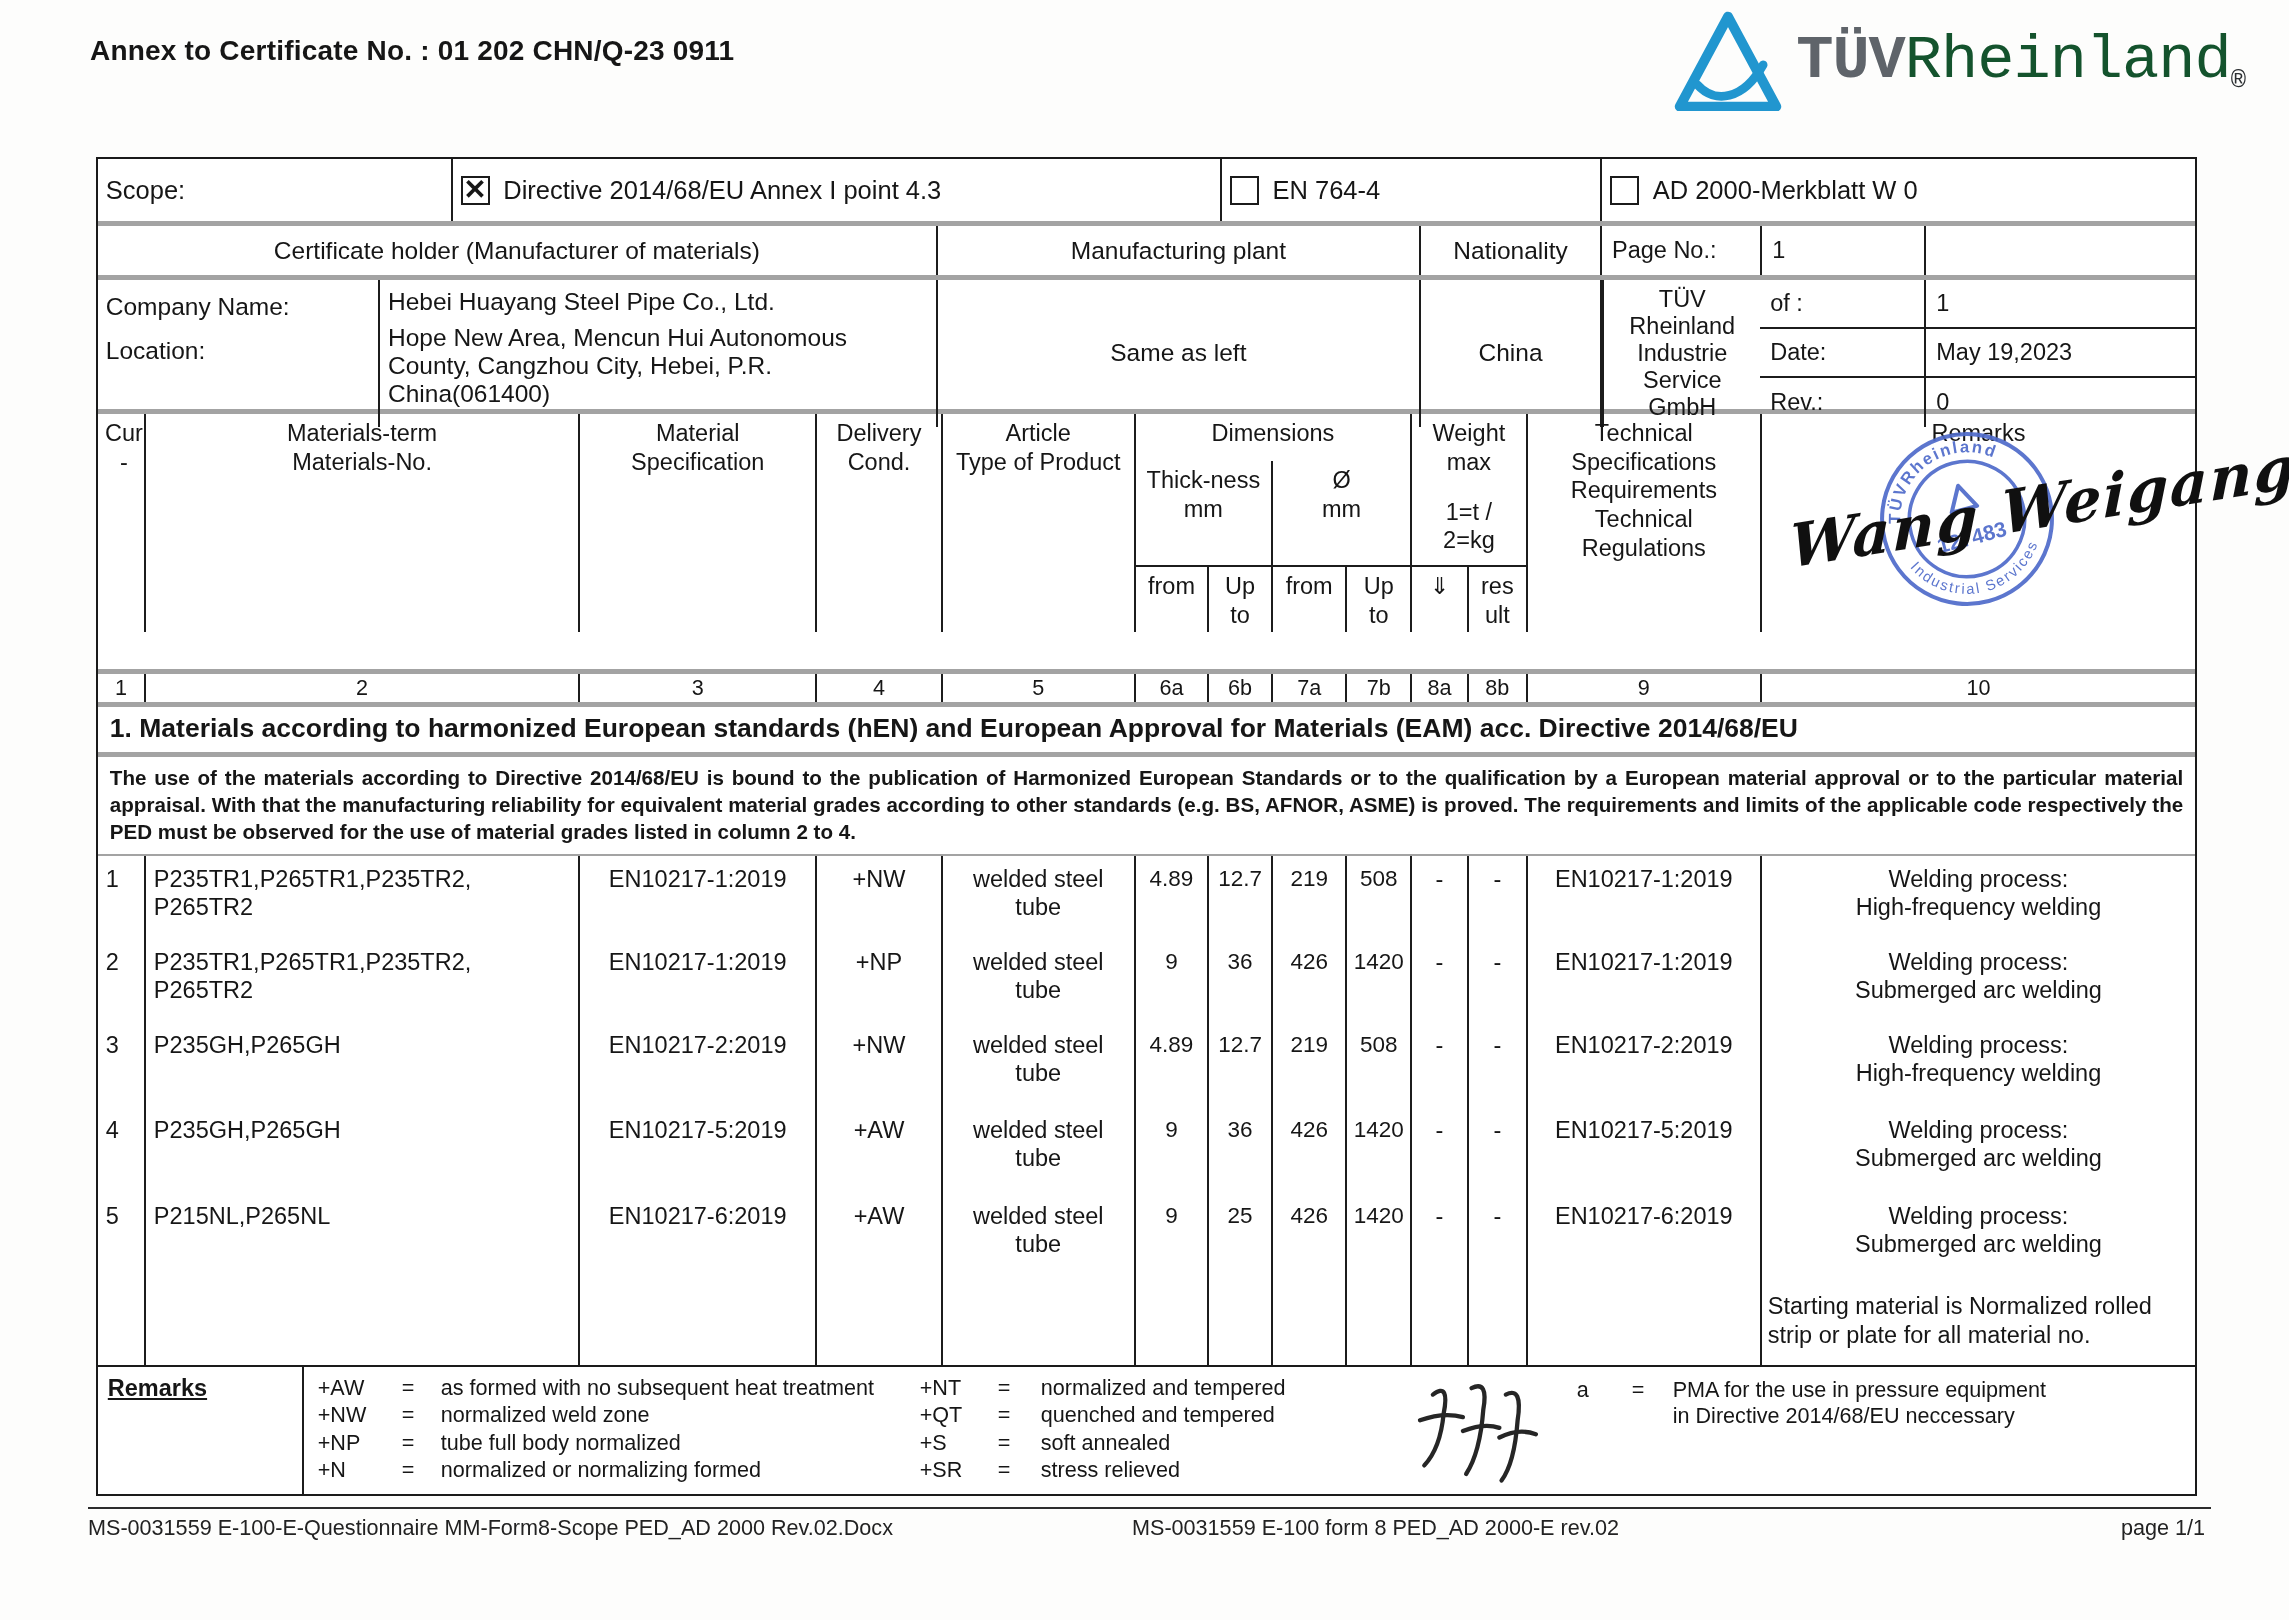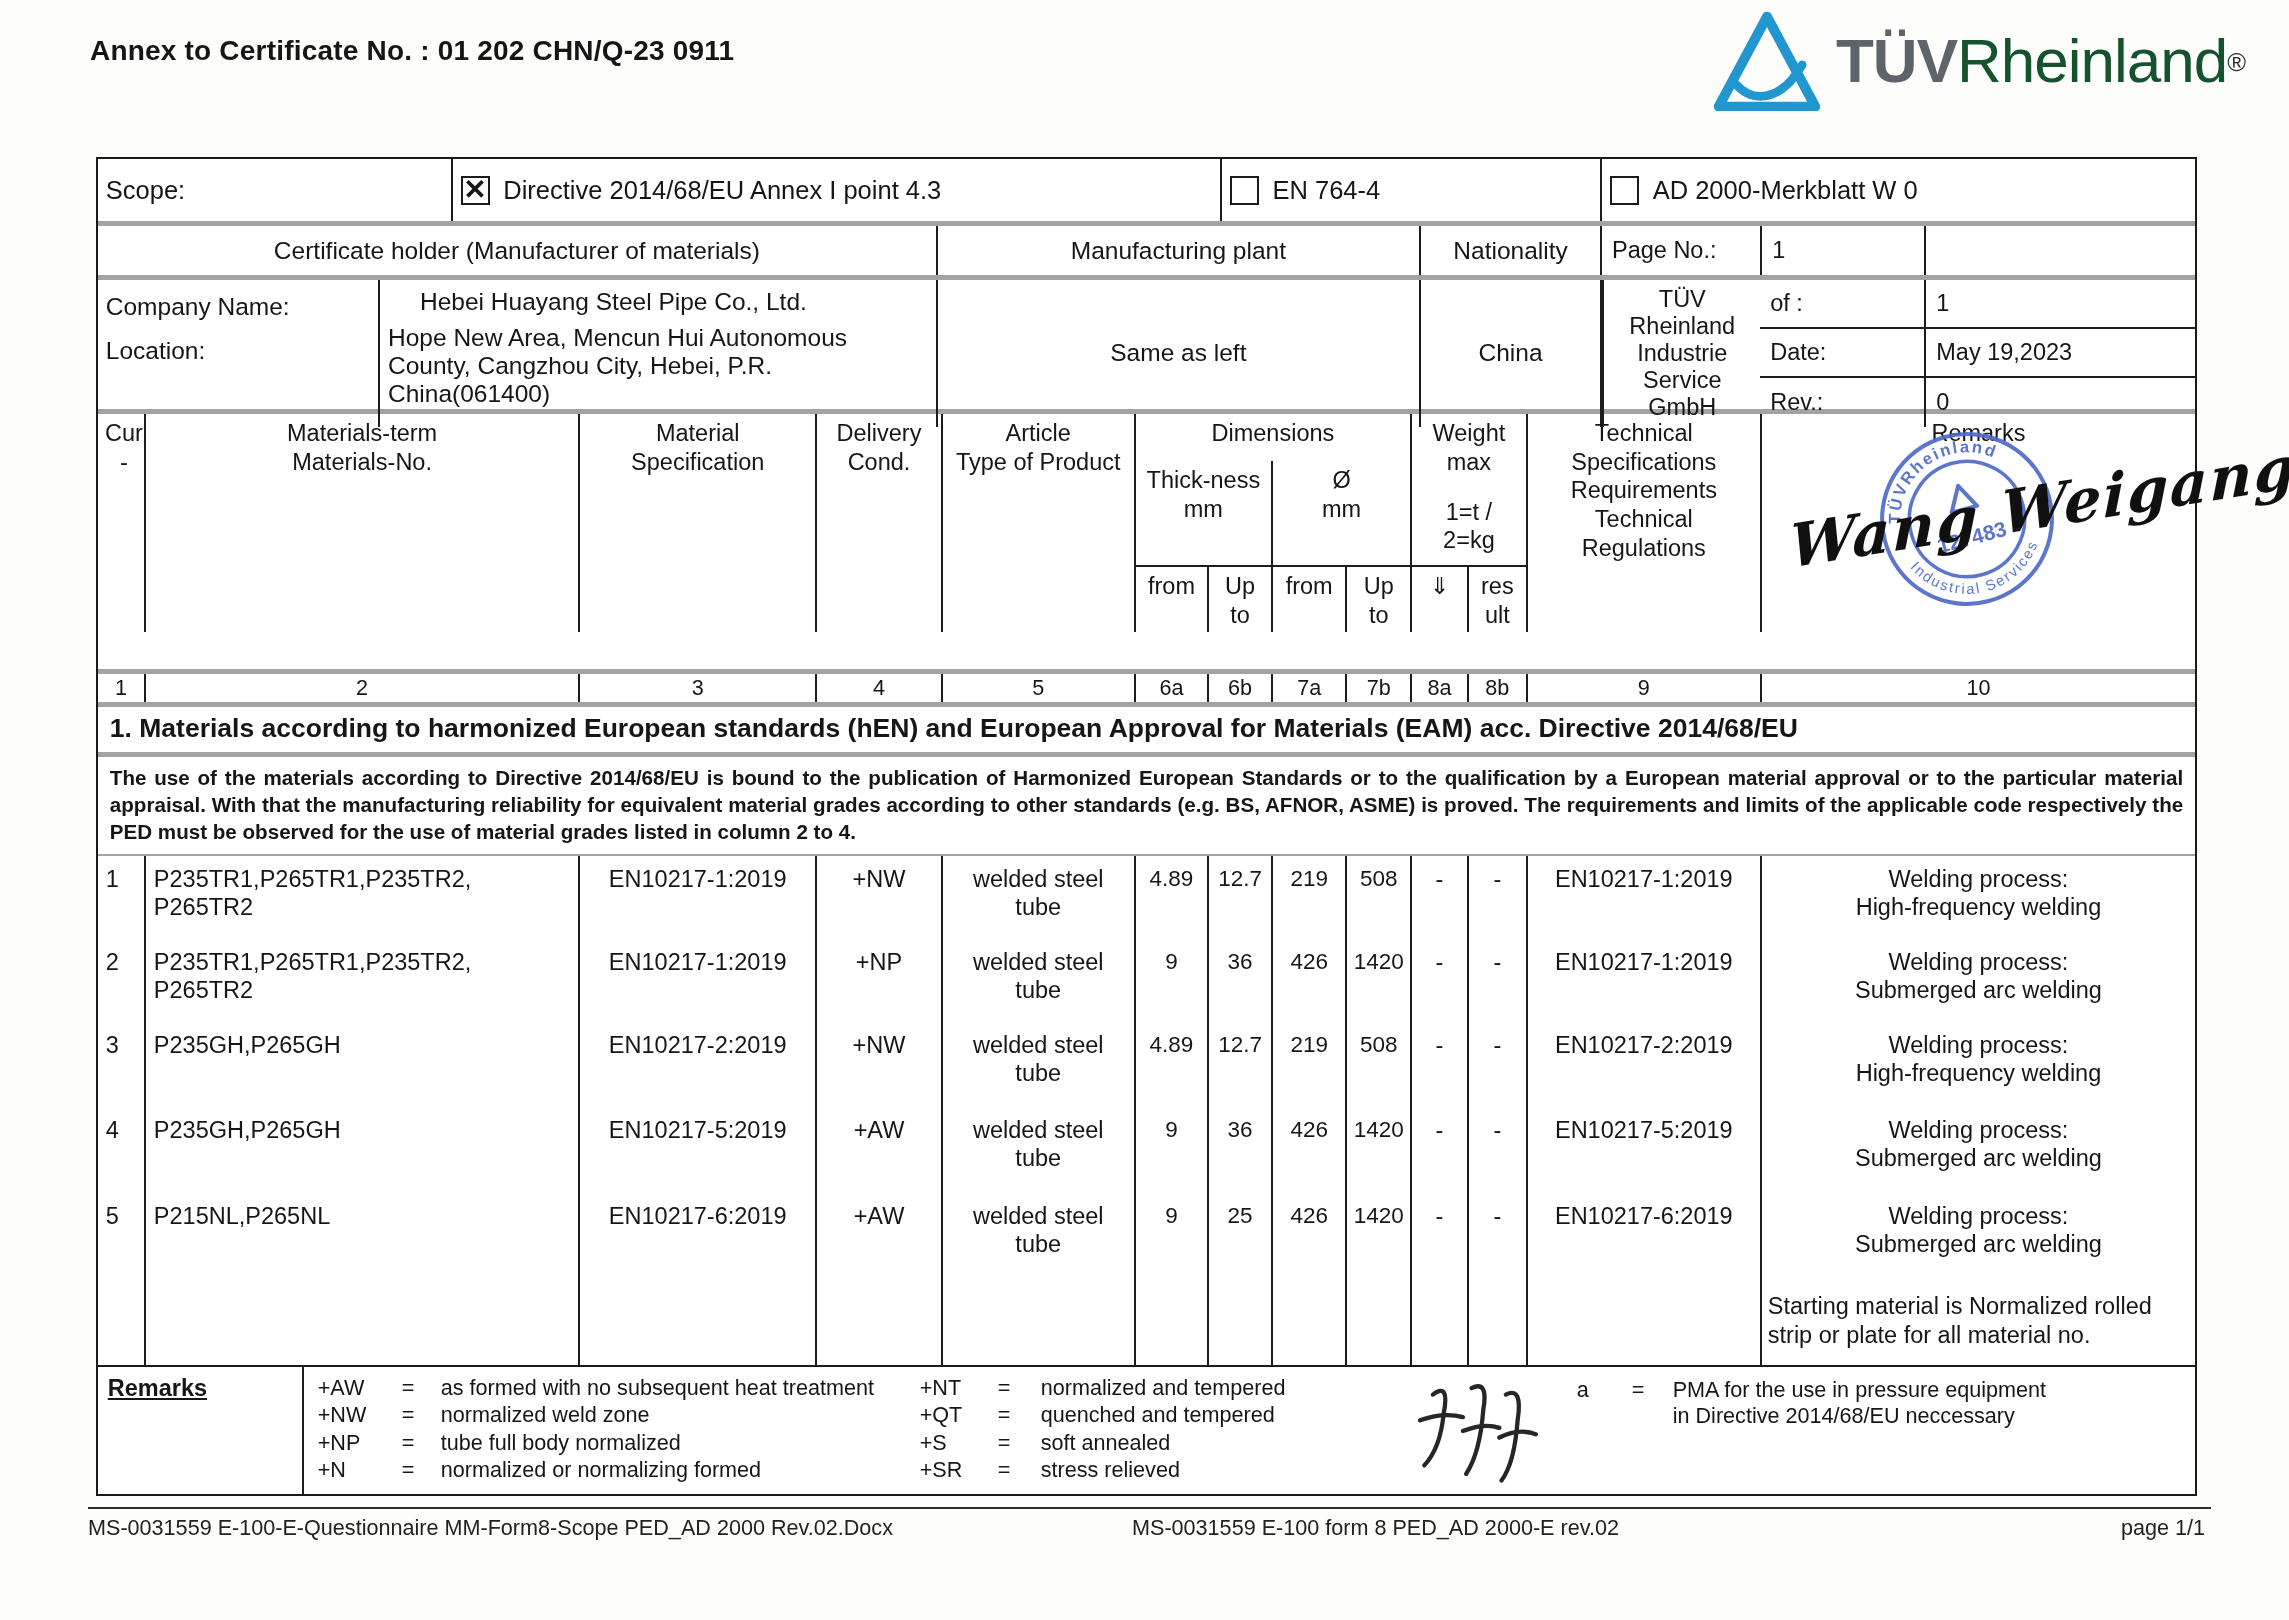--- a/index.html
+++ b/index.html
@@ -5,21 +5,21 @@
   * { margin:0; padding:0; box-sizing:border-box; }
   html,body { background:#e9e9e9; }
   body { font-family:"Liberation Sans", sans-serif; color:#161616; }
   .page { position:relative; width:2290px; height:1620px; background:#fdfdfc; overflow:hidden; }
   .ml { white-space:pre-line; }
 
   
   .top { position:absolute; left:0; top:0; width:2290px; height:147px; }
   .annex-title { position:absolute; left:90px; top:35px; font-size:28px; font-weight:700; letter-spacing:0.2px; }
   .logo { position:absolute; right:45px; top:9.8px; display:flex; align-items:center; }
-  .logo-text { font-size:62px; letter-spacing:-1px; margin-left:13.7px; display:flex; align-items:center; }
+  .logo-text { font-size:62px; letter-spacing:-1px; margin-left:13.7px; display:flex; align-items:flex-end;font-family:Liberation Mono, monospace; }
   .logo-tuv { font-weight:700; color:#5f646a; }
   .logo-rh { font-weight:500; color:#14532d; }
   .logo-reg { font-size:25.5px; color:#2b2e31; margin-top:3.9px; }
 
   
   .doc { position:absolute; left:96px; top:157px; width:2101px; border:2.9px solid #1a1a1a; background:#fff; }
   .row { display:grid; border-bottom:5px solid #a3a3a3; }
   .row:last-child { border-bottom:none; }
   .bl { border-left:2px solid #1c1c1c; }
   .bt { border-top:2px solid #1c1c1c; }
@@ -31,21 +31,21 @@
   .cb.checked::after { content:"✕"; font-size:28px; font-weight:700; line-height:1; }
 
   .cert-row { grid-template-columns:855fr 493fr 185fr 607fr; height:54px; font-size:24.5px; }
   .cert-row .cell { display:flex; align-items:center; justify-content:center; }
   .pn-grid { display:grid; grid-template-columns:162fr 168fr 277fr; height:100%; }
   .pn-grid .pcell { display:flex; align-items:center; padding:0 9.8px; font-size:23.5px; }
 
   .company-row { grid-template-columns:286fr 569fr 493fr 185fr 607fr; height:134px; font-size:24.5px; }
   .company-row .labels { display:flex; flex-direction:column; gap:15.7px; padding-top:13px; }
   .company-row .values { padding-top:7.8px; }
-  .company-row .values .name { margin-bottom:7.8px;margin-left:32px; }
+  .company-row .values .name { margin-bottom:7.8px; }
   .company-row .mid { display:flex; align-items:center; justify-content:center; }
   .rb-grid { display:grid; grid-template-columns:162fr 168fr 277fr; grid-template-rows:1fr 1fr 1fr; height:100%; }
   .rb-grid .rcell { display:flex; align-items:center; padding:0 9.8px; font-size:23.5px; }
   .rb-org { grid-row:1/4; display:flex; flex-direction:column; justify-content:space-around; align-items:center; font-size:23.5px; padding:5.9px 3.9px; text-align:center; }
   .hb { border-bottom:2px solid #1c1c1c; }
 
   .cols13 { grid-template-columns:47fr 443fr 242fr 128fr 197fr 75fr 65fr 76fr 66fr 58fr 60fr 239fr 444fr; }
   .mh { height:260px; grid-template-rows:47px 104px 67px; font-size:23.5px; }
   .mh .hc { text-align:center; padding-top:4.9px; line-height:1.22; }
   .h-cur      { grid-area:1/1/4/2; text-align:left; padding-left:5.9px; }

